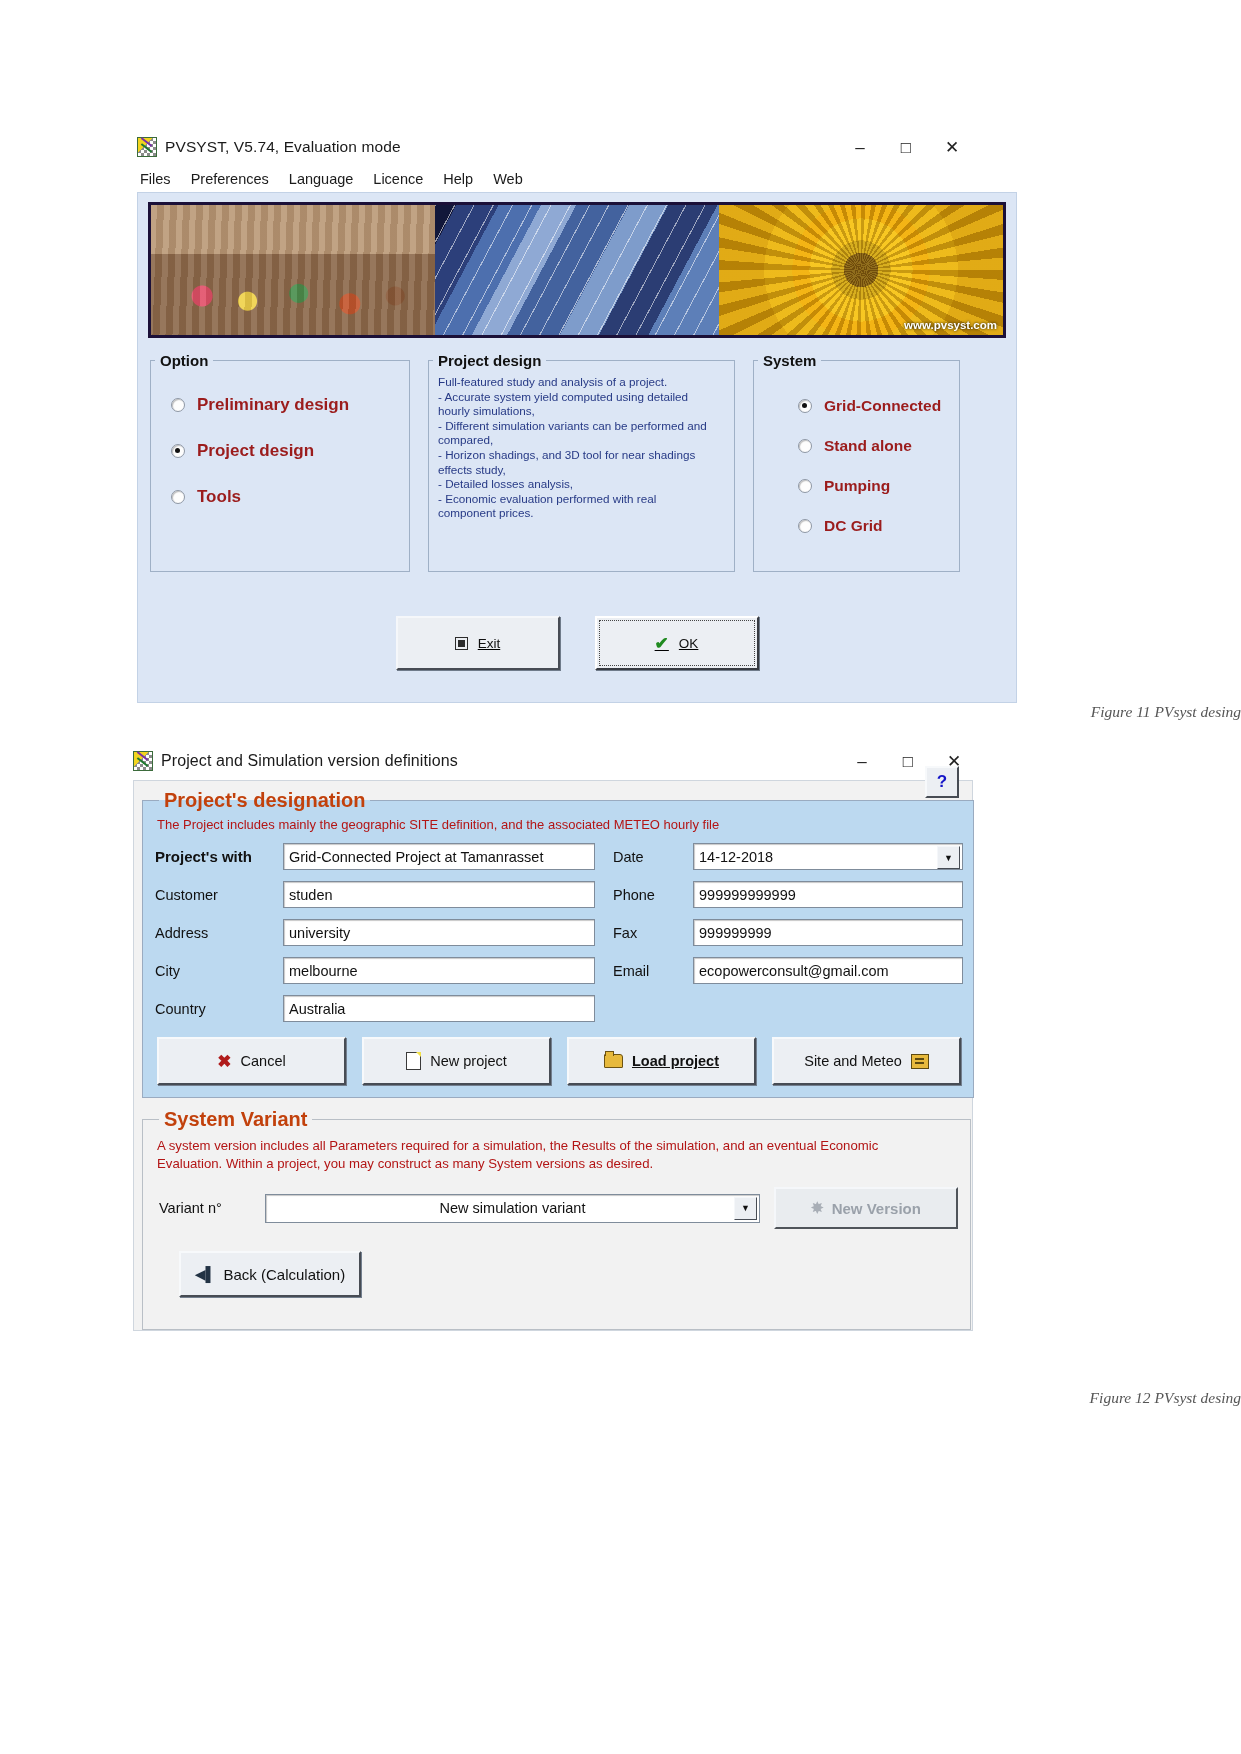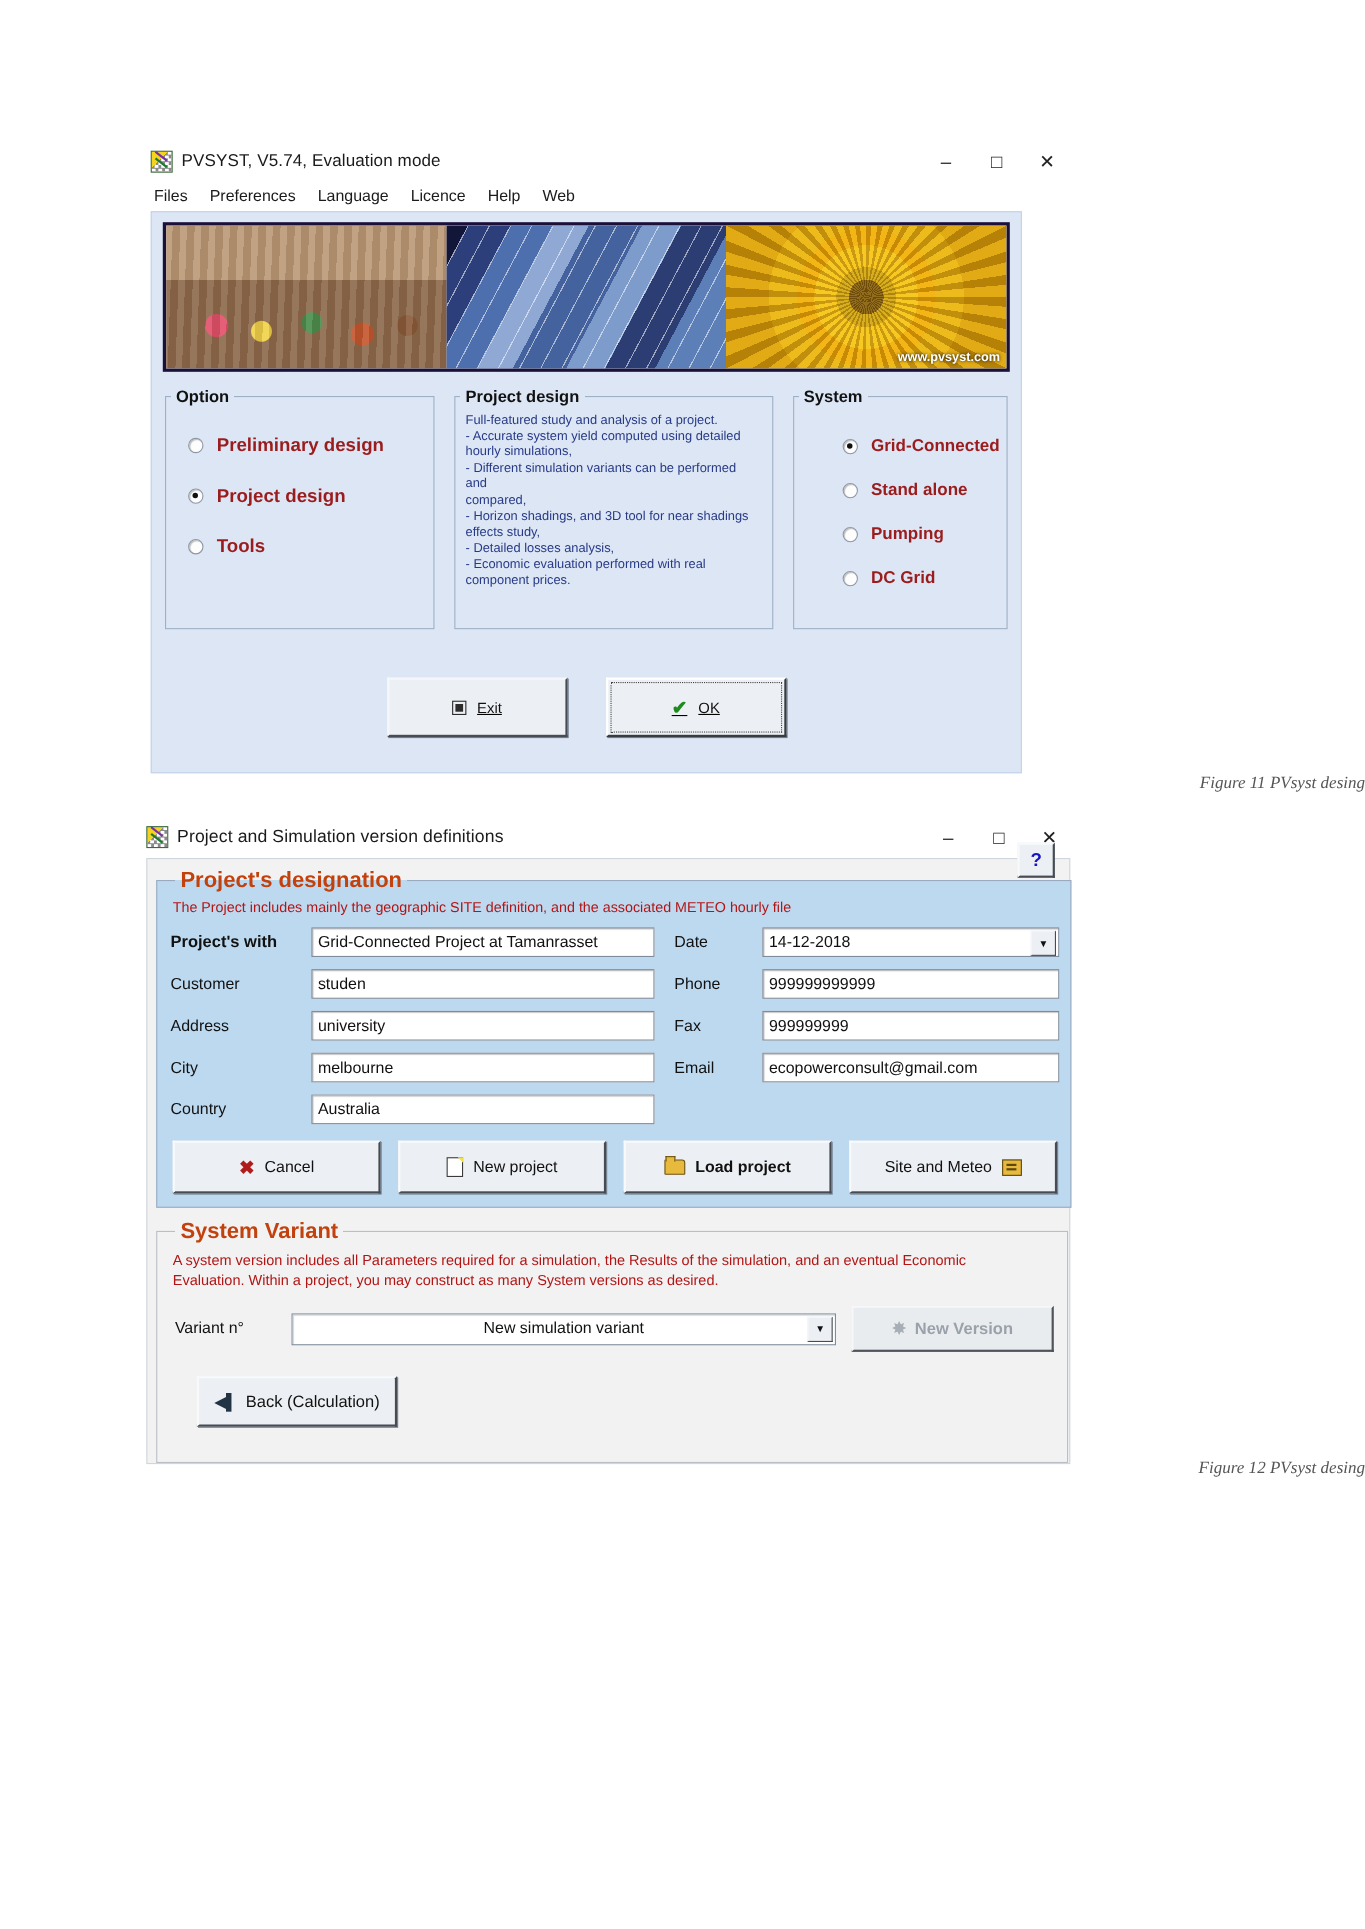--- a/index.html
+++ b/index.html
@@ -11,21 +11,21 @@
   
   #fig1{position:absolute;left:137px;top:128px;width:834px;height:560px;}
   .winbar{height:38px;display:flex;align-items:center;position:relative;background:#ffffff;}
   .win-ico{width:18px;height:18px;margin-right:8px;flex:0 0 auto;position:relative;}
   .win-title{font-size:15.5px;color:#1a1a1a;letter-spacing:.1px;white-space:nowrap;}
   .win-ctrls{position:absolute;right:0;top:0;height:38px;display:flex;align-items:center;gap:28px;padding-right:10px;}
   .wc{font-size:17px;color:#222;line-height:1;display:inline-block;width:18px;text-align:center;}
   .menubar{height:26px;display:flex;align-items:center;gap:20px;padding-left:3px;background:#fff;}
   .menubar span{font-size:14.5px;color:#1b1b1b;}
 
-  .appbody{position:relative;width:792px;background:#dce6f5;border:1px solid #c3d2e6;box-sizing:border-box;}
+  .appbody{position:relative;width:880px;background:#dce6f5;border:1px solid #c3d2e6;box-sizing:border-box;}
   .banner{margin:9px 10px 0 10px;height:130px;border:3px solid #1b1038;display:flex;overflow:hidden;position:relative;}
   .ban-cell{flex:1 1 0;position:relative;overflow:hidden;}
   .ban-a{background:
       radial-gradient(circle at 18% 70%, #e2506a 0 10px, transparent 11px),
       radial-gradient(circle at 34% 74%, #f0d24a 0 9px, transparent 10px),
       radial-gradient(circle at 52% 68%, #4a8f4e 0 9px, transparent 10px),
       radial-gradient(circle at 70% 76%, #c4562e 0 10px, transparent 11px),
       radial-gradient(circle at 86% 70%, #8a5a3a 0 9px, transparent 10px),
       linear-gradient(#bb9a78 0 38%, #8d6a4c 38% 100%);
   }
@@ -64,21 +64,21 @@
   #btn-exit{width:160px;height:50px;}
   #btn-ok{width:160px;height:50px;outline:1px dotted #444;outline-offset:-5px;border-color:#fff;
           border-right-color:#7d8896;border-bottom-color:#7d8896;}
   .sq-ico{width:11px;height:11px;border:1px solid #2c2c2c;display:inline-block;position:relative;}
   .sq-ico:after{content:"";position:absolute;left:2px;top:2px;right:2px;bottom:2px;background:#2c2c2c;}
   .check-ico{color:#1f8a1f;font-size:17px;font-weight:bold;line-height:1;}
 
   .figcap{width:100%;text-align:right;font-family:Liberation Serif, serif;font-style:italic;
           font-size:15.5px;color:#555;}
   #cap1{position:absolute;left:0;top:703px;}
-  #cap2{position:absolute;left:0;top:1326px;}
+  #cap2{position:absolute;left:0;top:1389px;}
 
   
   #fig2{position:absolute;left:133px;top:742px;width:840px;height:630px;}
   #fig2 .win-title{font-size:16px;}
   .dlgbody{width:840px;border:1px solid #cfd6de;box-sizing:border-box;background:#f2f2f2;}
   fieldset.sect{border:1px solid #9aabc0;margin:8px 8px 0 8px;padding:0 0 12px 0;background:#bcd9f0;}
   fieldset.sect>legend{font-size:20px;font-weight:bold;color:#c2410c;padding:0 5px;margin-left:16px;}
   #sect-variant{background:#f2f2f2;border:1px solid #b9bfc6;margin-top:10px;}
   .redinfo{font-size:13px;color:#b31515;padding:4px 12px 0 14px;line-height:18px;}
   #sect-variant .redinfo{font-size:13.2px;padding:6px 14px 0 14px;}
@@ -98,21 +98,21 @@
           box-shadow:inset 1px 1px 1px rgba(0,0,0,.22);display:flex;align-items:center;
           padding:0 5px;font-size:14.5px;color:#111;box-sizing:border-box;}
   .finput.combo{padding-right:26px;position:relative;}
   .combo-arrow{position:absolute;right:2px;top:2px;width:21px;height:21px;background:#eceff3;
                border:1px outset #f5f7fa;border-right-color:#8e99a8;border-bottom-color:#8e99a8;
                display:flex;align-items:center;justify-content:center;font-size:9px;color:#111;}
   .actionrow{display:flex;gap:16px;padding:14px 12px 0 14px;}
   .actbtn{flex:1 1 0;height:44px;background:#eceff3;border:2px outset #f7f9fb;
           border-right-color:#8e99a8;border-bottom-color:#8e99a8;box-shadow:1px 1px 0 #737f8e;
           display:flex;align-items:center;justify-content:center;gap:9px;font-size:14.5px;color:#111;}
-  .actbtn.strong{font-weight:bold;}
+  .actbtn.strong{font-weight:bold;text-decoration:underline;}
   .x-ico{color:#b01b1b;font-weight:bold;font-size:17px;line-height:1;}
   .page-ico{width:13px;height:16px;background:#fff;border:1px solid #3a3a3a;position:relative;}
   .page-ico:after{content:"";position:absolute;right:-1px;top:-1px;border-width:0 5px 5px 0;
                   border-style:solid;border-color:transparent #f3e24a transparent transparent;}
   .folder-ico{width:17px;height:12px;background:#e7b93c;border:1px solid #6d5312;border-radius:1px 3px 1px 1px;position:relative;}
   .folder-ico:before{content:"";position:absolute;left:0;top:-4px;width:7px;height:4px;background:#e7b93c;border:1px solid #6d5312;border-bottom:0;}
   .hand-ico{width:16px;height:13px;background:#e7b93c;border:1px solid #5c4910;position:relative;}
   .hand-ico:after{content:"";position:absolute;left:3px;top:3px;width:9px;height:2px;background:#5c4910;box-shadow:0 4px 0 #5c4910;}
   .vrow{display:flex;align-items:center;padding:14px 12px 0 16px;gap:14px;}
   .vrow .flabel{width:92px;flex:0 0 92px;}

